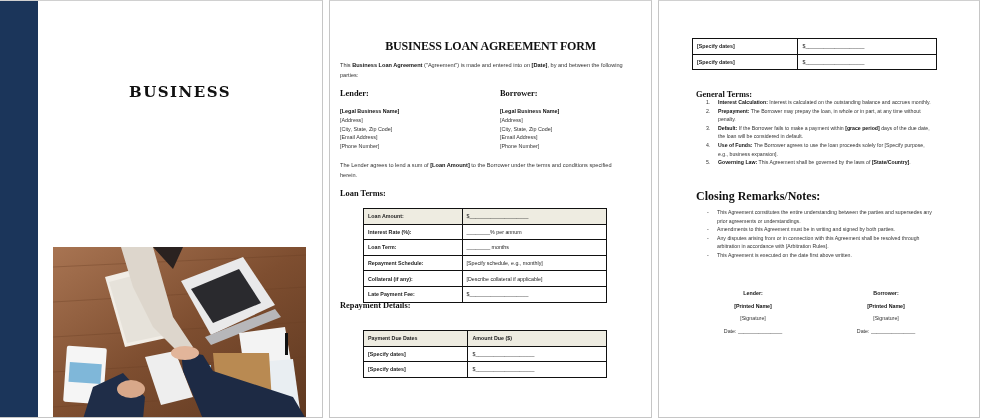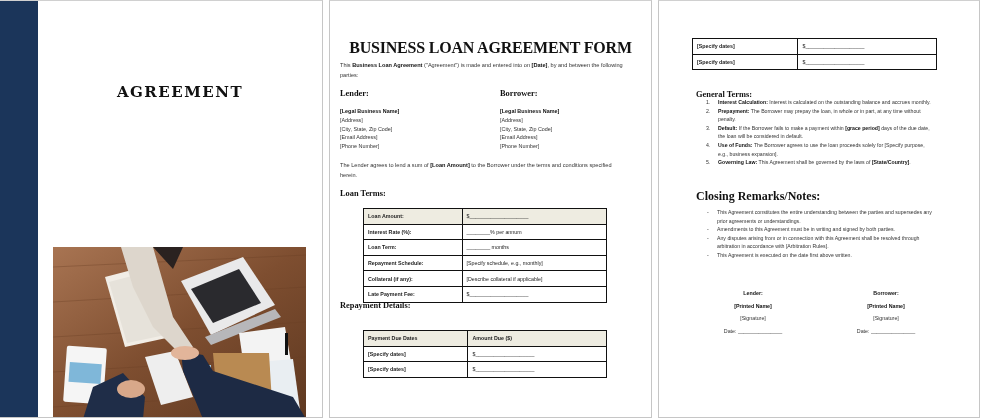--- a/index.html
+++ b/index.html
@@ -12,21 +12,21 @@
   #page3 { left: 658px; width: 322px; }
 
   
   .cover-stripe { position: absolute; left: 0; top: 0; width: 38px; height: 100%; background: #1b355a; }
   .cover-title { position: absolute; left: 38px; right: 0; top: 47px; text-align: center; font-family: "DejaVu Serif", serif; font-weight: 900; font-size: 23px; letter-spacing: 0.5px; color: #000; }
   .cover-title span { text-decoration: underline; text-decoration-thickness: 1.5px; text-underline-offset: 2px; -webkit-text-stroke: 0.6px #000; }
   .cover-sub { position: absolute; left: 38px; right: 0; top: 82px; text-align: center; font-family: "DejaVu Serif", serif; font-weight: bold; font-size: 15px; letter-spacing: 1.5px; color: #111; }
   .cover-photo { position: absolute; left: 53px; top: 246px; width: 253px; height: 172px; overflow: hidden; background: #8a5a3a; }
 
   
-  .doc-title { position: absolute; left: 0; right: 0; top: 38px; text-align: center; font-family: "Liberation Serif", serif; font-weight: bold; font-size: 16px; color: #111; letter-spacing: -0.2px; }
+  .doc-title { position: absolute; left: 0; right: 0; top: 38px; text-align: center; font-family: "Liberation Serif", serif; font-weight: bold; font-size: 12px; color: #111; letter-spacing: -0.2px; }
   .para { position: absolute; font-size: 5.6px; line-height: 10px; color: #333; }
   .para b { color: #111; }
   .heading { position: absolute; font-family: "Liberation Serif", serif; font-weight: bold; font-size: 8.4px; color: #111; }
   .addr { position: absolute; font-size: 5.4px; line-height: 8.8px; color: #333; }
   .addr .strong { font-weight: bold; color: #111; }
 
   table.form { position: absolute; border-collapse: collapse; font-size: 5.3px; color: #222; }
   table.form td { border: 1px solid #111; padding: 0 4px; height: 15.6px; vertical-align: middle; }
   table.form td.k { font-weight: bold; }
   table.form tr.hdr td { background: #eeece1; }
@@ -39,21 +39,21 @@
 
   .sig { position: absolute; width: 100px; text-align: center; font-size: 5.3px; color: #333; }
   .sig div { height: 12.5px; line-height: 12.5px; }
   .sig .strong { font-weight: bold; color: #111; }
 </style>
 </head>
 <body>
 
 <div class="page" id="page1">
   <div class="cover-stripe"></div>
-  <div class="cover-sub">AGREEMENT</div>
+  <div class="cover-sub">BUSINESS</div>
   <div class="cover-photo">
     <svg width="253" height="172" viewBox="0 0 253 172" xmlns="http://www.w3.org/2000/svg">
       <defs>
         <linearGradient id="wood" x1="0" y1="0" x2="1" y2="1">
           <stop offset="0" stop-color="#a87452"></stop>
           <stop offset="0.5" stop-color="#7e4e30"></stop>
           <stop offset="1" stop-color="#5e3820"></stop>
         </linearGradient>
       </defs>
       <rect width="253" height="172" fill="url(#wood)"></rect>

